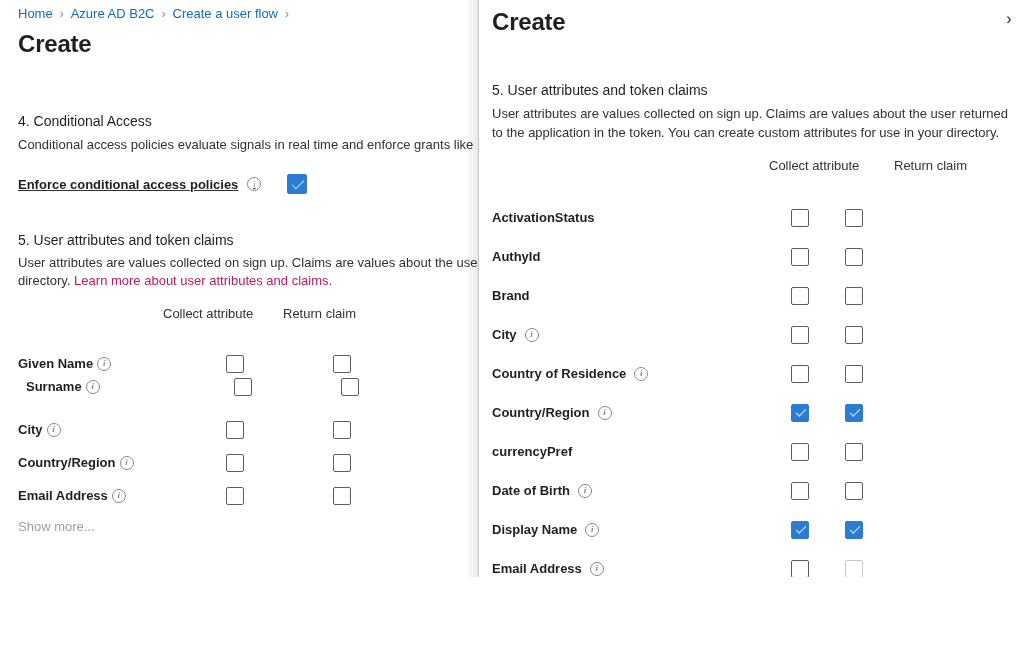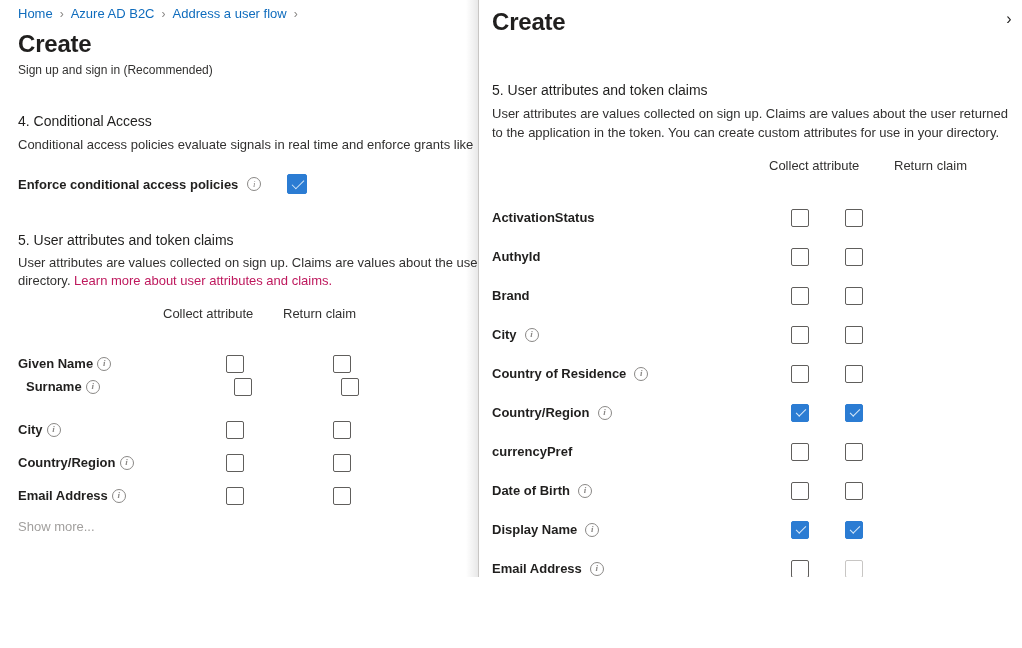--- a/index.html
+++ b/index.html
@@ -89,20 +89,21 @@
     color: #be185d;
     cursor: pointer;
   }
 
   
   .enforce-row {
     position: absolute;
     left: 18px; top: 174px;
     display: flex;
     align-items: center;
+    text-decoration: underline;
   }
   .enforce-label {
     font-size: 13px;
     font-weight: bold;
     color: #201f1e;
   }
 
   
   .info-icon {
     display: inline-flex;
@@ -363,26 +364,25 @@
 <div id="root">
 
   <div class="blade-left">
     <div class="blade-left-inner">
 
       <div class="breadcrumb">
         <span class="crumb">Home</span>
         <span class="crumb-sep">›</span>
         <span class="crumb">Azure AD B2C</span>
         <span class="crumb-sep">›</span>
-        <span class="crumb">Address a user flow</span>
+        <span class="crumb">Create a user flow</span>
         <span class="crumb-sep">›</span>
       </div>
 
       <div class="page-title">Create</div>
-      <div class="page-subtitle">Sign up and sign in (Recommended)</div>
 
       <div class="section-head" style="top:113px;">4. Conditional Access</div>
       <div class="section-desc" style="top:136px; width:1000px; white-space:nowrap;">Conditional access policies evaluate signals in real time and enforce grants like</div>
 
       <div class="enforce-row">
         <span class="enforce-label">Enforce conditional access policies</span>
         <span class="info-icon" style="margin-left:9px;">i</span>
         <span class="cb big checked" style="margin-left:26px;"></span>
       </div>
 

